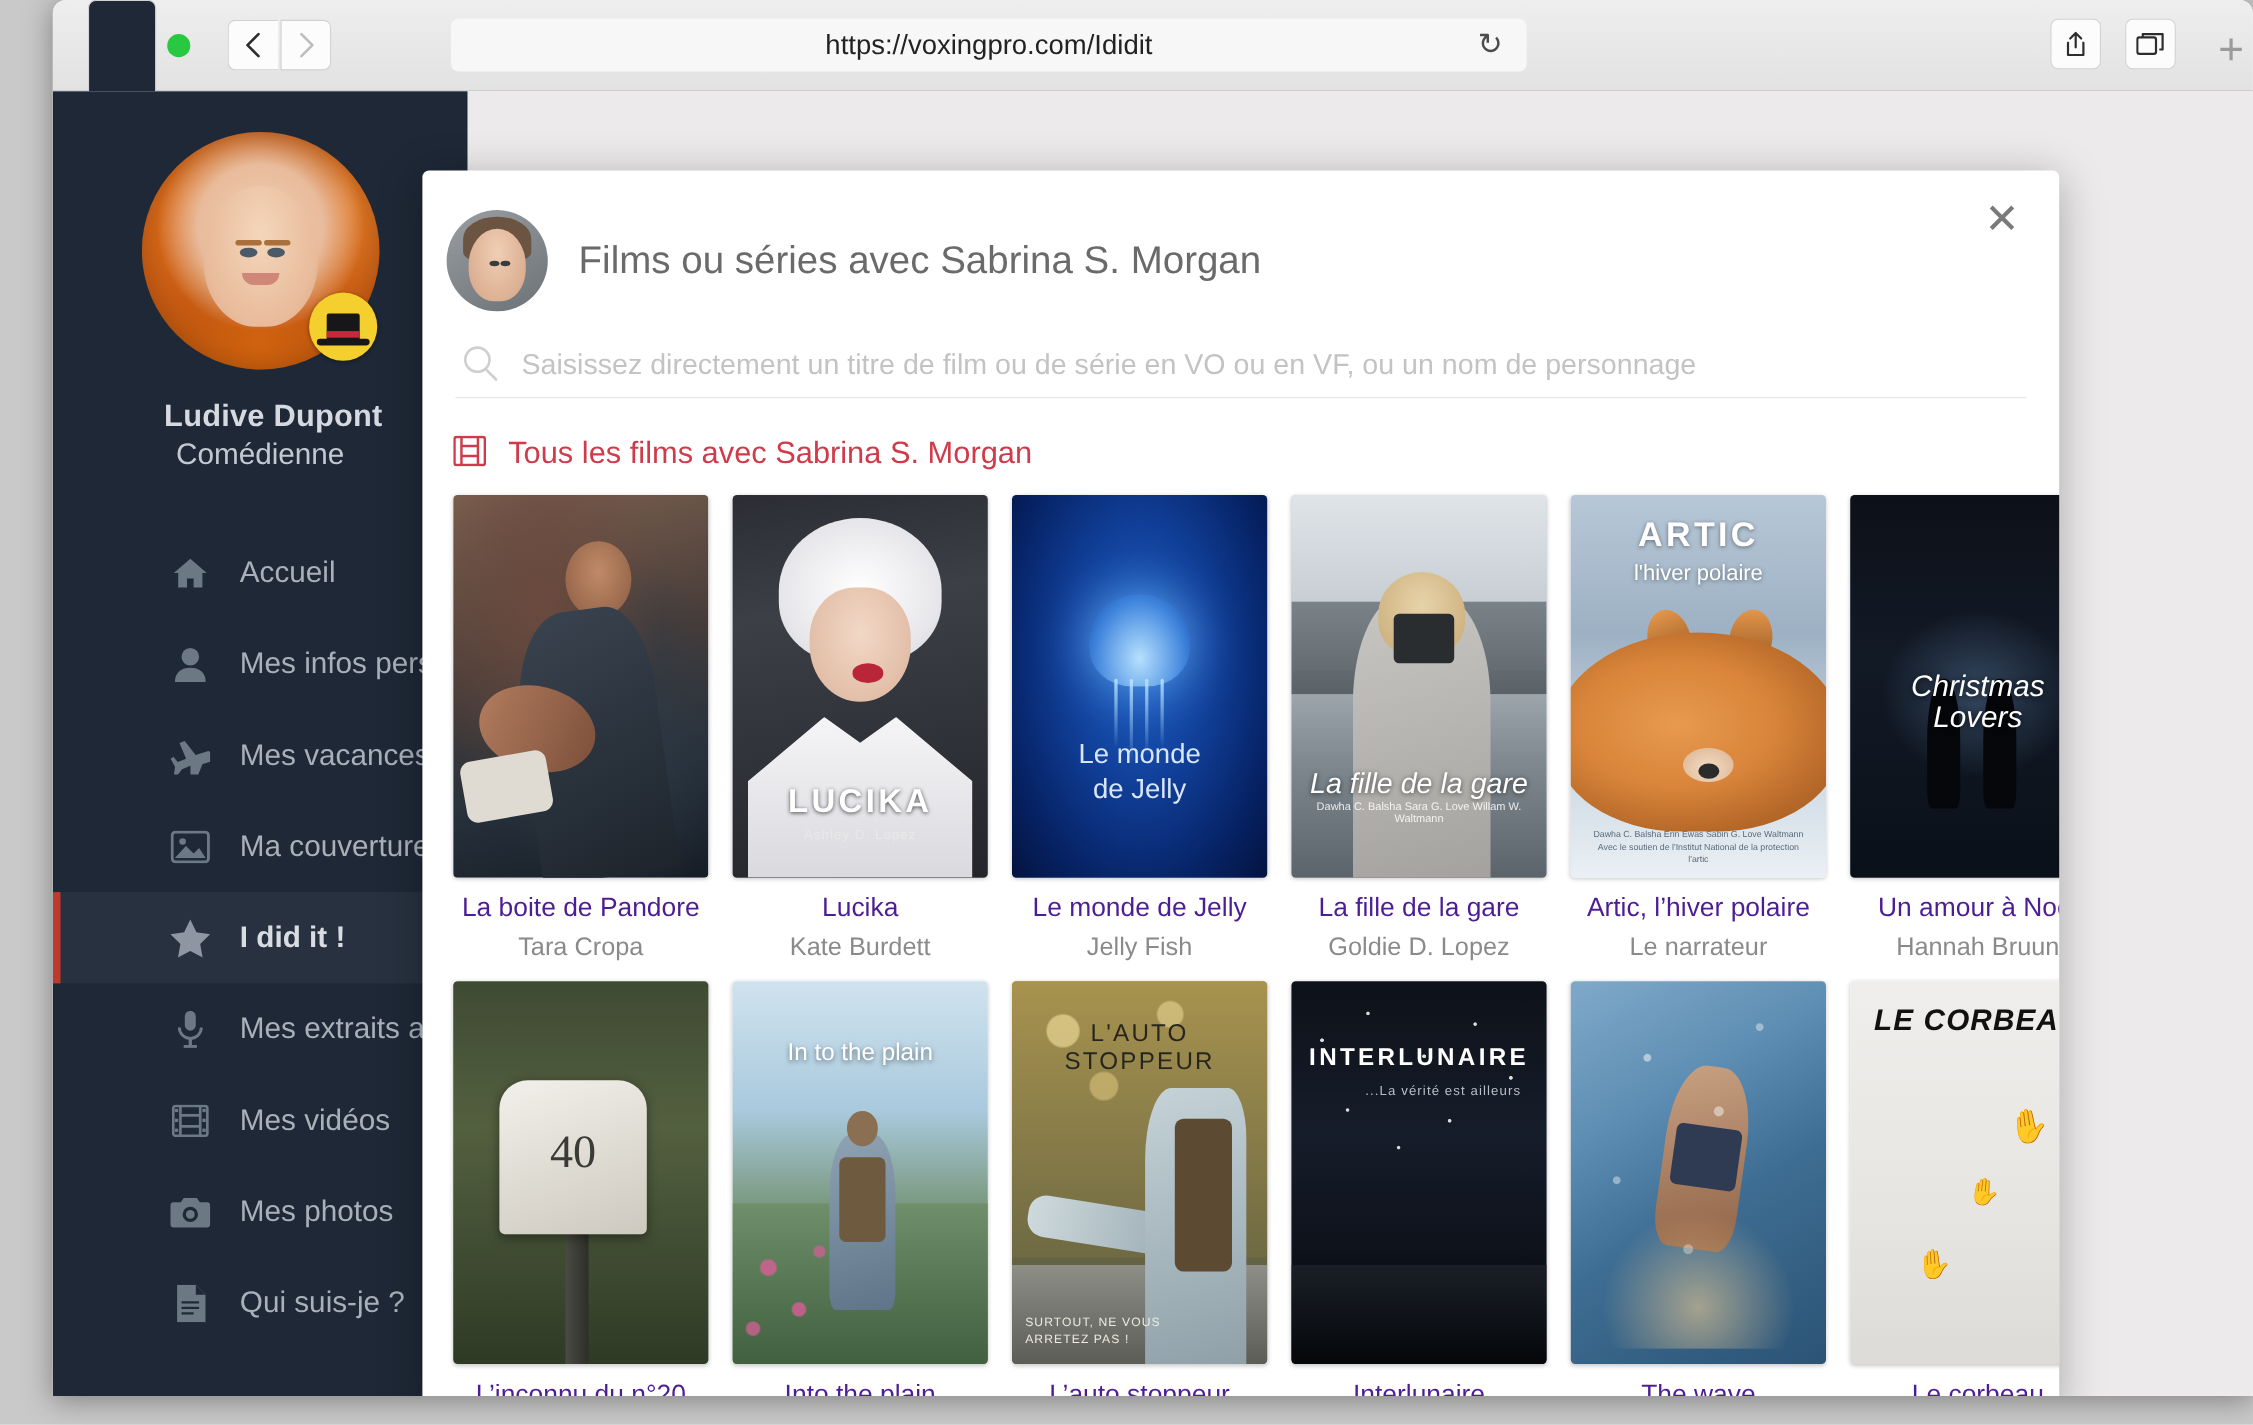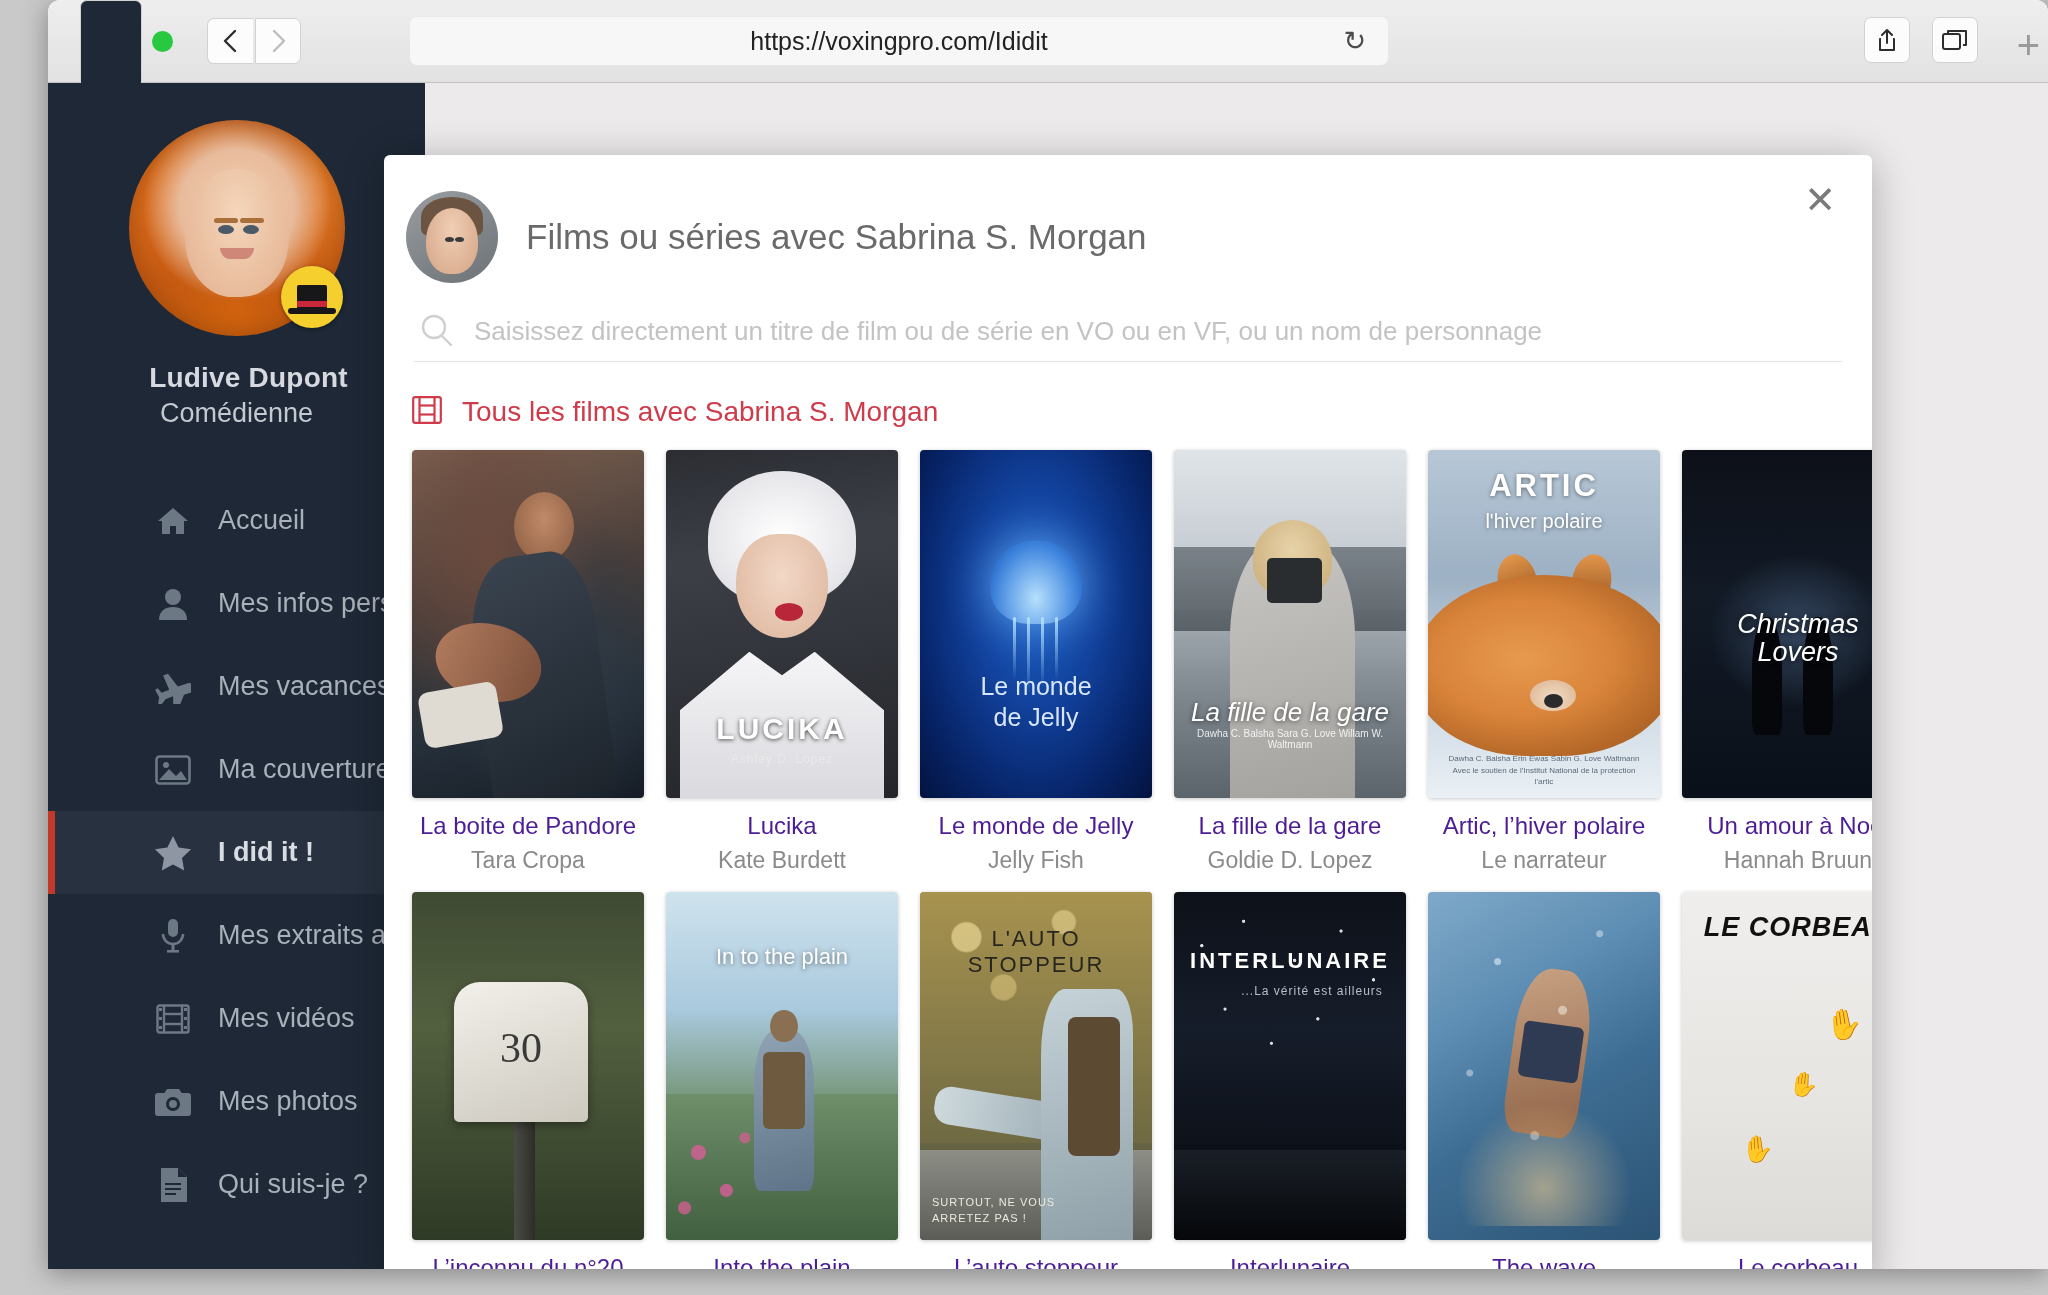--- a/index.html
+++ b/index.html
@@ -738,21 +738,21 @@
 Lovers</div>
           </div>
           <div class="card-title">Un amour à Noël</div>
           <div class="card-role">Hannah Bruun</div>
         </div>
 
         <div class="card">
           <div class="poster p-inconnu">
             <div class="post"></div>
             <div class="box">
-              <div class="num">30</div>
+              <div class="num">40</div>
             </div>
           </div>
           <div class="card-title">L’inconnu du n°20</div>
 
         </div>
 
         <div class="card">
           <div class="poster p-plain">
             <div class="flowers"></div>
             <div class="walker"></div>

